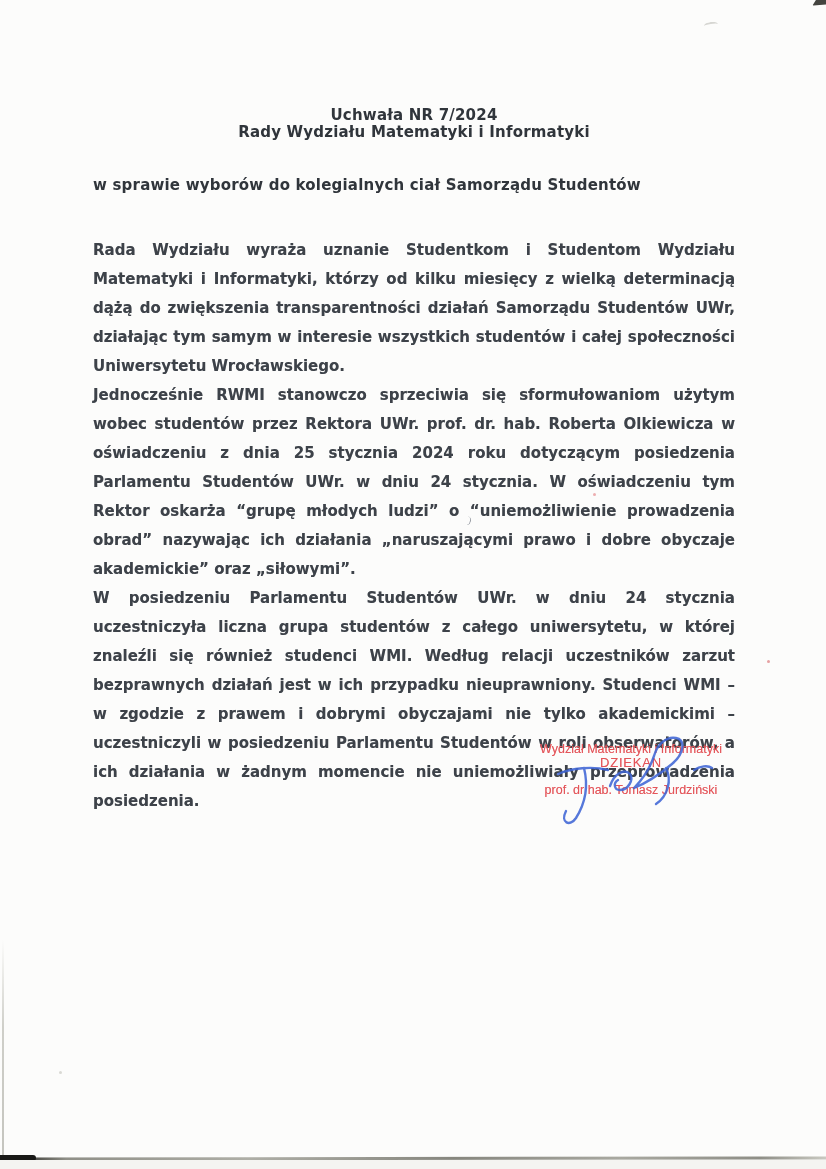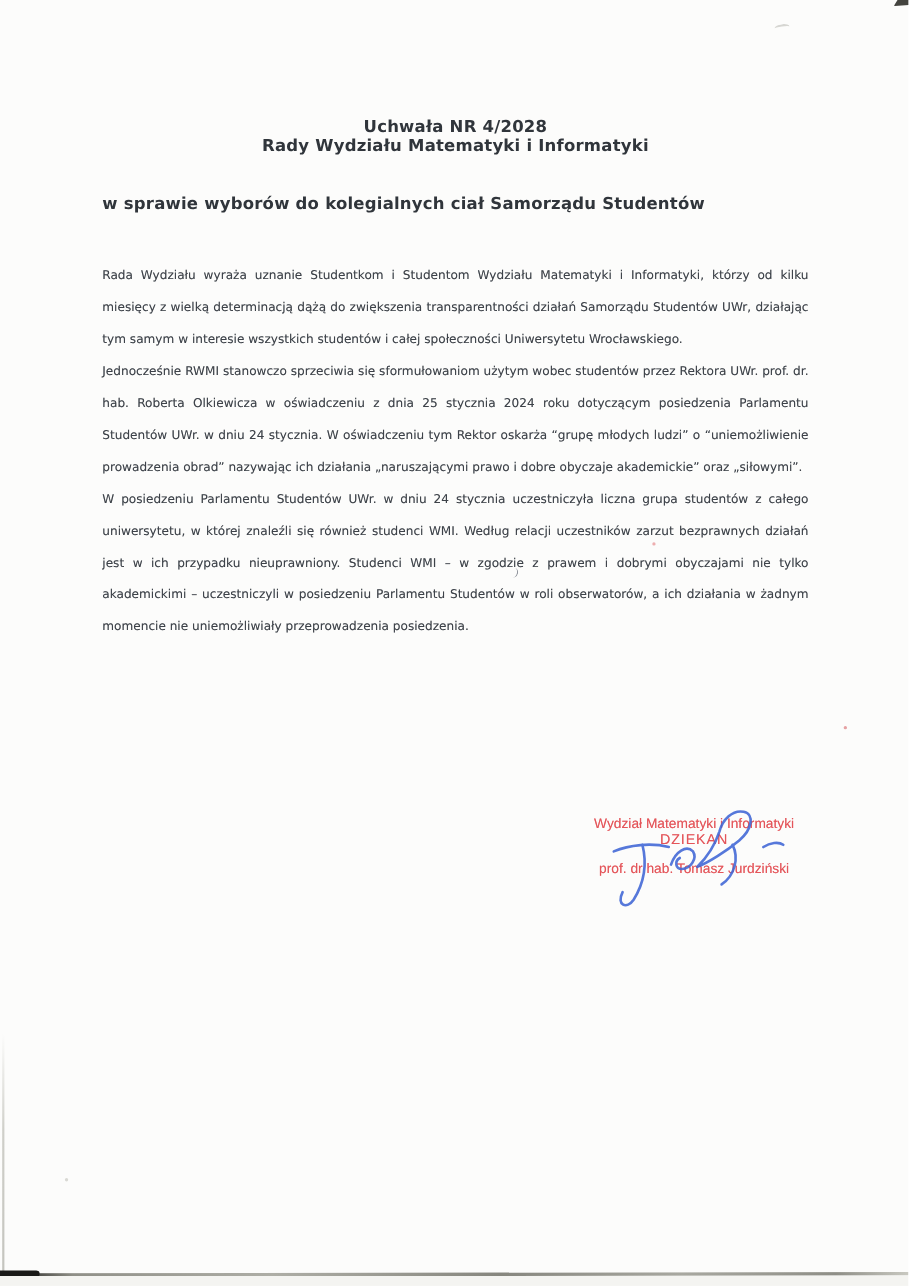--- a/index.html
+++ b/index.html
@@ -40,25 +40,26 @@
     color: #30353b;
     letter-spacing: 0.2px;
   }
 
   
   .body-text {
     position: absolute;
     left: 93px;
     top: 236px;
     width: 642px;
-    font-size: 11px;
+    font-size: 15px;
     line-height: 29px;
     color: #3d4249;
     text-align: justify;
     text-shadow: 0 0 0.4px rgba(61,66,73,0.35);
+    font-weight: bold;
   }
   .body-text p { margin: 0; }
 
   
   .stamp {
     position: absolute;
     left: 540px;
     top: 742px;
     width: 182px;
     text-align: center;
@@ -155,21 +156,21 @@
 <div class="page">
 
   <div class="corner-mark"></div>
   <div class="smudge-top"></div>
   <div class="curl-wmi"></div>
   <div class="speck-red-1"></div>
   <div class="speck-red-2"></div>
   <div class="speck-gray"></div>
 
   <div class="title-block">
-    <div>Uchwała NR 4/2028</div>
+    <div>Uchwała NR 7/2024</div>
     <div>Rady Wydziału Matematyki i Informatyki</div>
   </div>
   <div class="subject">w sprawie wyborów do kolegialnych ciał Samorządu Studentów</div>
 
   <div class="body-text">
     <p>Rada Wydziału wyraża uznanie Studentkom i Studentom Wydziału Matematyki i Informatyki, którzy od kilku miesięcy z wielką determinacją dążą do zwiększenia transparentności działań Samorządu Studentów UWr, działając tym samym w interesie wszystkich studentów i całej społeczności Uniwersytetu Wrocławskiego.</p>
     <p>Jednocześnie RWMI stanowczo sprzeciwia się sformułowaniom użytym wobec studentów przez Rektora UWr. prof. dr. hab. Roberta Olkiewicza w oświadczeniu z dnia 25 stycznia 2024 roku dotyczącym posiedzenia Parlamentu Studentów UWr. w dniu 24 stycznia. W oświadczeniu tym Rektor oskarża “grupę młodych ludzi” o “uniemożliwienie prowadzenia obrad” nazywając ich działania „naruszającymi prawo i dobre obyczaje akademickie” oraz „siłowymi”.</p>
     <p>W posiedzeniu Parlamentu Studentów UWr. w dniu 24 stycznia uczestniczyła liczna grupa studentów z całego uniwersytetu, w której znaleźli się również studenci WMI. Według relacji uczestników zarzut bezprawnych działań jest w ich przypadku nieuprawniony. Studenci WMI – w zgodzie z prawem i dobrymi obyczajami nie tylko akademickimi – uczestniczyli w posiedzeniu Parlamentu Studentów w roli obserwatorów, a ich działania w żadnym momencie nie uniemożliwiały przeprowadzenia posiedzenia.</p>
   </div>
 

